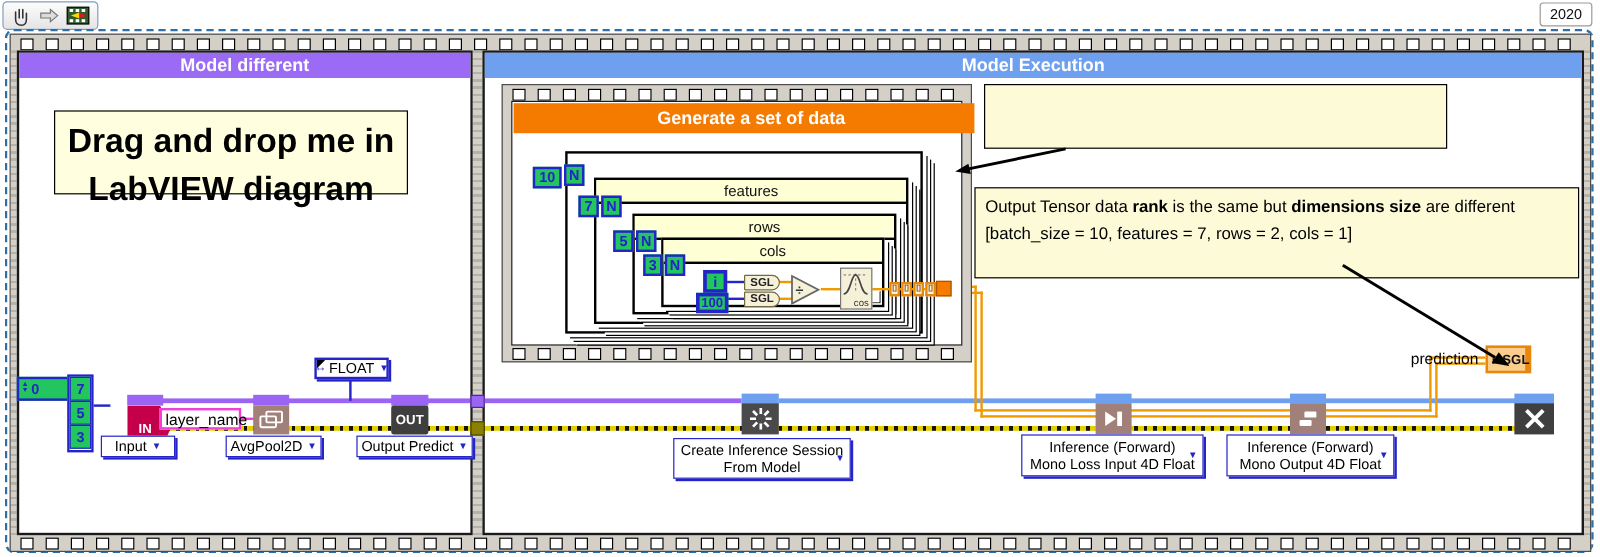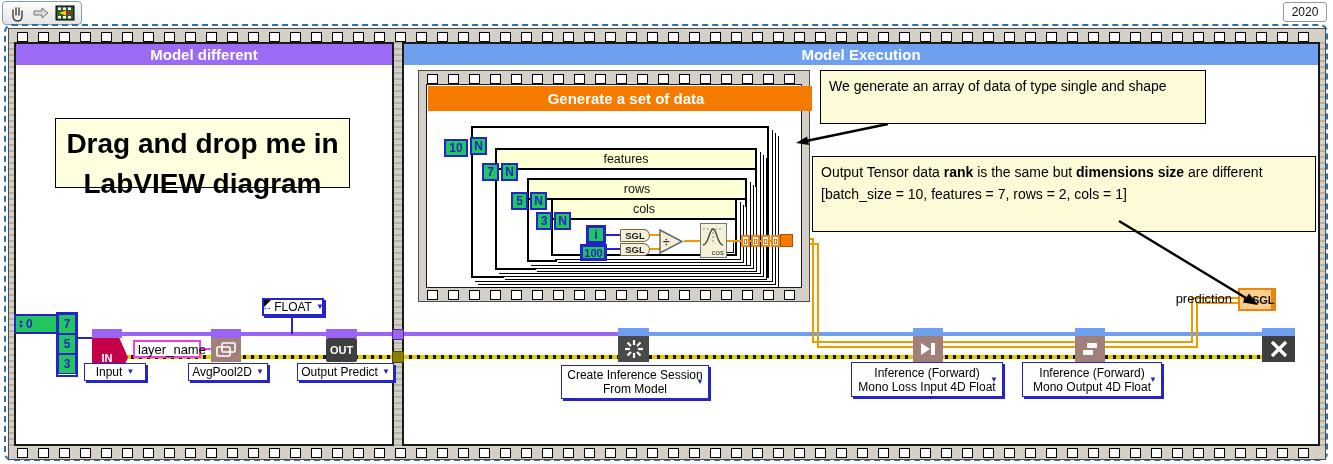--- a/index.html
+++ b/index.html
@@ -224,21 +224,21 @@
   <div class="abs film-v" style="left:9px;top:42px;width:5px;height:404px;"></div>
   <div class="abs film-v" style="left:1320px;top:42px;width:5px;height:404px;"></div>
 
   <div class="abs panel" style="left:14px;top:42px;width:380px;height:404px;"></div>
   <div class="abs film-v" style="left:394px;top:42px;width:8px;height:404px;"></div>
   <div class="abs panel" style="left:402px;top:42px;width:918px;height:404px;"></div>
 
   <div class="abs hdr" style="left:16px;top:44px;width:376px;height:21px;background:#9B6BF5;">Model different</div>
   <div class="abs hdr" style="left:404px;top:44px;width:914px;height:21px;background:#6FA0EF;">Model Execution</div>
 
-  <div class="abs dragnote" style="left:55px;top:92px;width:295px;height:70px;margin-top:26px;">
+  <div class="abs dragnote" style="left:45px;top:92px;width:295px;height:70px;">
     <div>Drag and drop me in</div>
     <div>LabVIEW diagram</div>
   </div>
 
   <div class="wire w-blue" style="left:76px;top:337px;width:16px;height:2px;"></div>
   <div class="wire w-model" style="left:116px;top:332px;width:278px;height:4px;"></div>
   <div class="wire w-err" style="left:118px;top:355px;width:276px;height:4px;"></div>
   <div class="wire w-pink" style="left:200px;top:348px;width:12px;height:2px;"></div>
   <div class="wire w-blue" style="left:291px;top:316px;width:2px;height:18px;"></div>
 
@@ -246,21 +246,21 @@
     <span style="font-size:6px;line-height:5px;color:#2424C8;display:inline-block;margin:0 2px;">▲<br>▼</span>
     <span>0</span>
   </div>
 
   <div class="abs" style="left:56px;top:312px;width:22px;height:65px;border:2px solid #2424C8;background:#fff;box-sizing:border-box;">
     <div class="blubox" style="width:100%;height:20px;border-width:1px;">7</div>
     <div class="blubox" style="width:100%;height:20px;border-width:1px;">5</div>
     <div class="blubox" style="width:100%;height:20px;border-width:1px;">3</div>
   </div>
 
-  <div class="abs" style="left:92px;top:329px;width:30px;height:48px;">
+  <div class="abs" style="left:106px;top:329px;width:30px;height:48px;">
     <div class="cap" style="background:#9B64F3;"></div>
     <div class="nodebody" style="background:#C4004B;clip-path:polygon(0 0,76% 0,100% 50%,76% 100%,0 100%);padding-right:6px;">IN</div>
   </div>
   <div class="abs dd" style="left:84px;top:363px;width:62px;height:18px;">
     <span>Input</span>
       <span class="tri">▼</span>
   </div>
 
   <div class="abs" style="left:133px;top:340px;width:68px;height:18px;border:2px solid #F03ED6;background:#fff;box-sizing:border-box;font-size:13px;display:flex;align-items:center;padding-left:3px;">layer_name</div>
 
@@ -481,21 +481,20 @@
     </div>
   </div>
 
   <div class="abs" style="left:1150px;top:291px;width:82px;height:16px;font-size:13px;color:#000;text-align:right;">prediction</div>
   <div class="abs predind" style="left:1238px;top:288px;width:38px;height:23px;">
     <span style="color:#111;font-size:9px;margin-right:1px;">►</span>
     <span>SGL</span>
   </div>
 
   <div class="abs note" style="left:820px;top:70px;width:386px;height:54px;">
-    <div>We generate an array of data of type single and shape</div>
   </div>
   <div class="abs note" style="left:812px;top:156px;width:504px;height:76px;">
     <div><span>Output Tensor data </span><span class="b">rank</span><span> is the same but </span><span class="b">dimensions size</span><span> are different</span></div>
     <div>[batch_size = 10, features = 7, rows = 2, cols = 1]</div>
   </div>
 
   <svg class="abs" style="left:0;top:0;pointer-events:none;" width="1333" height="464">
     <line x1="888" y1="124" x2="806" y2="141" stroke="#000" stroke-width="2.4"></line>
     <polygon points="796,143 807,136.5 809,145" fill="#000"></polygon>
     <line x1="1119" y1="221" x2="1246" y2="298" stroke="#000" stroke-width="2.4"></line>

